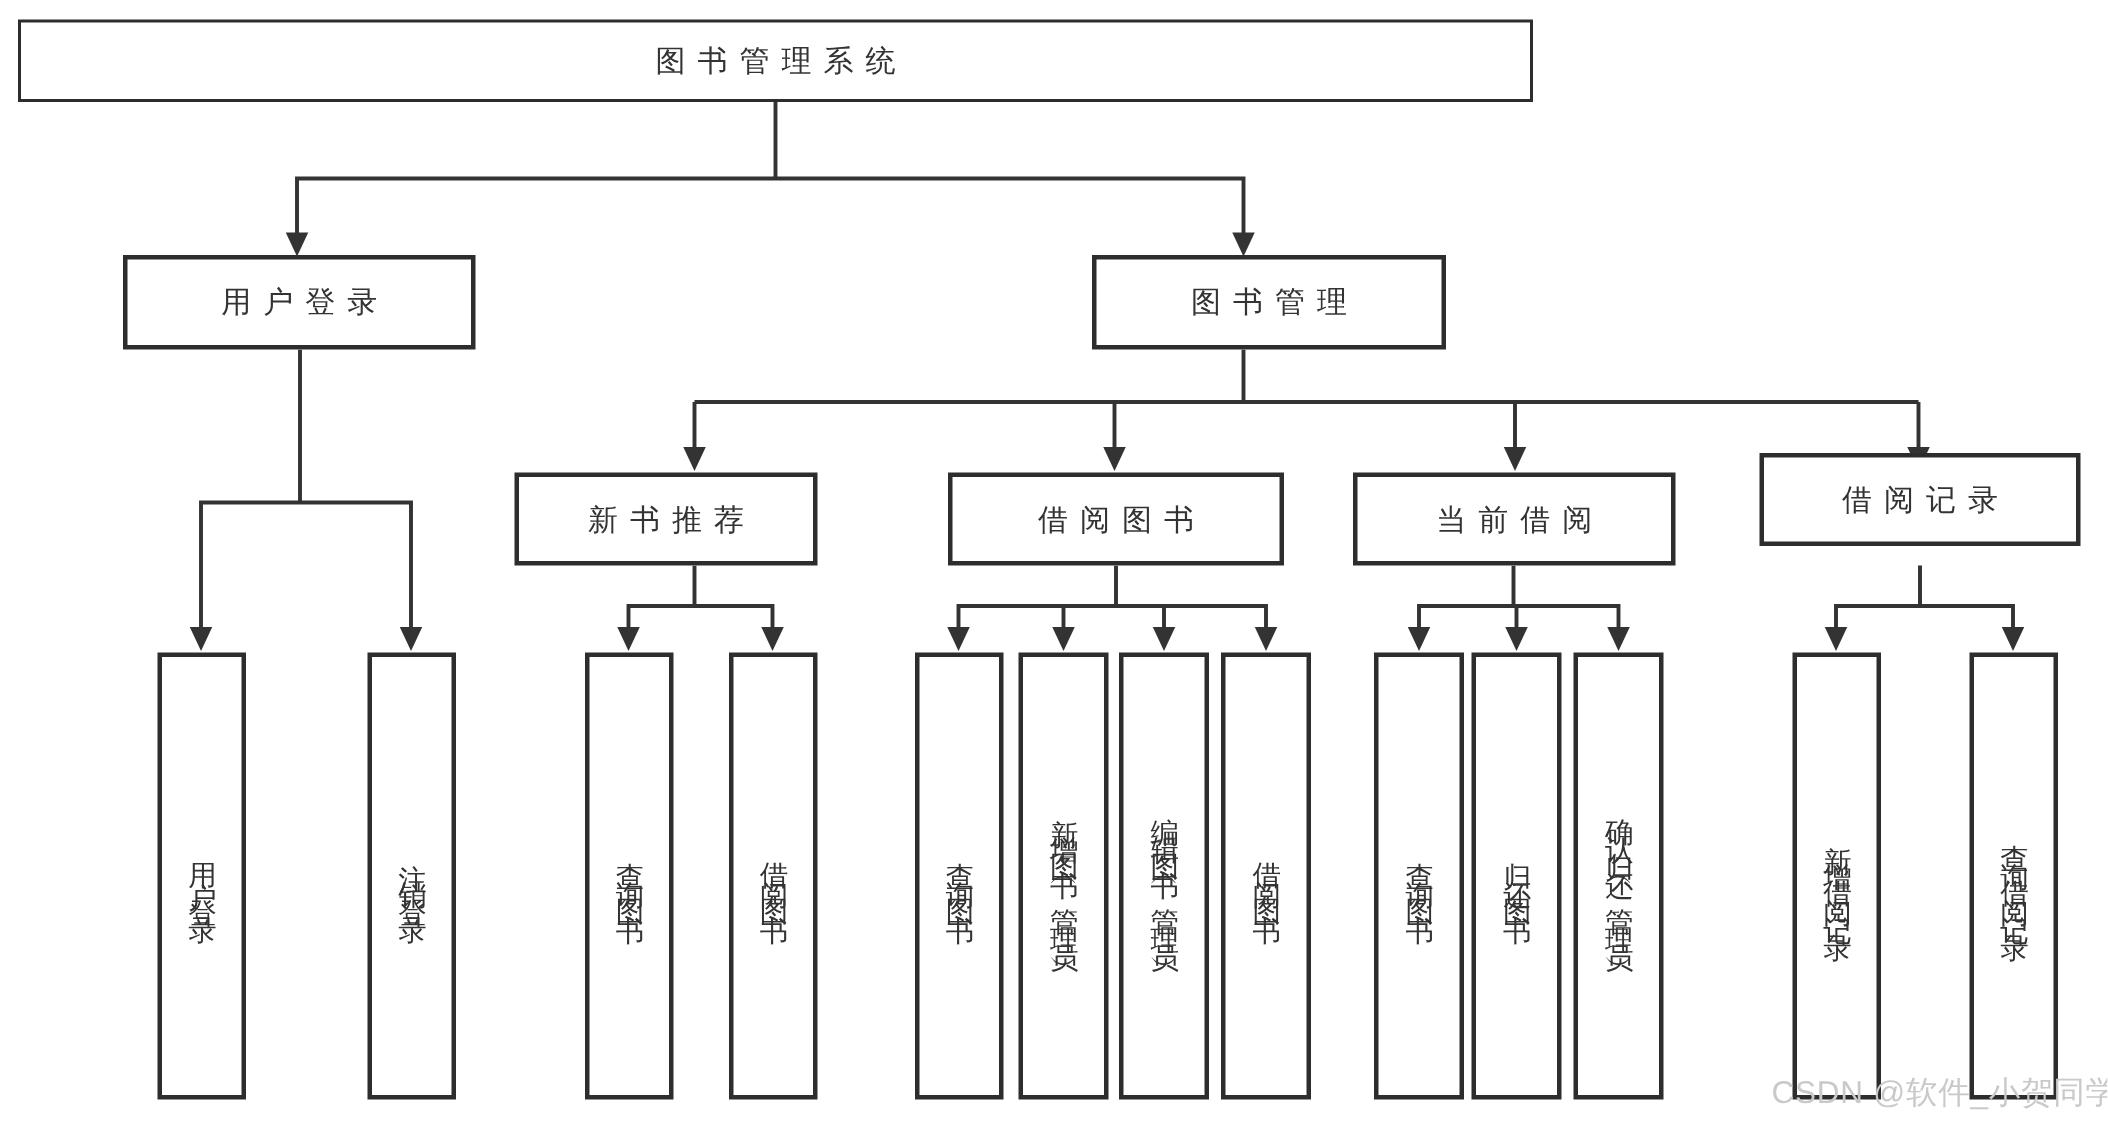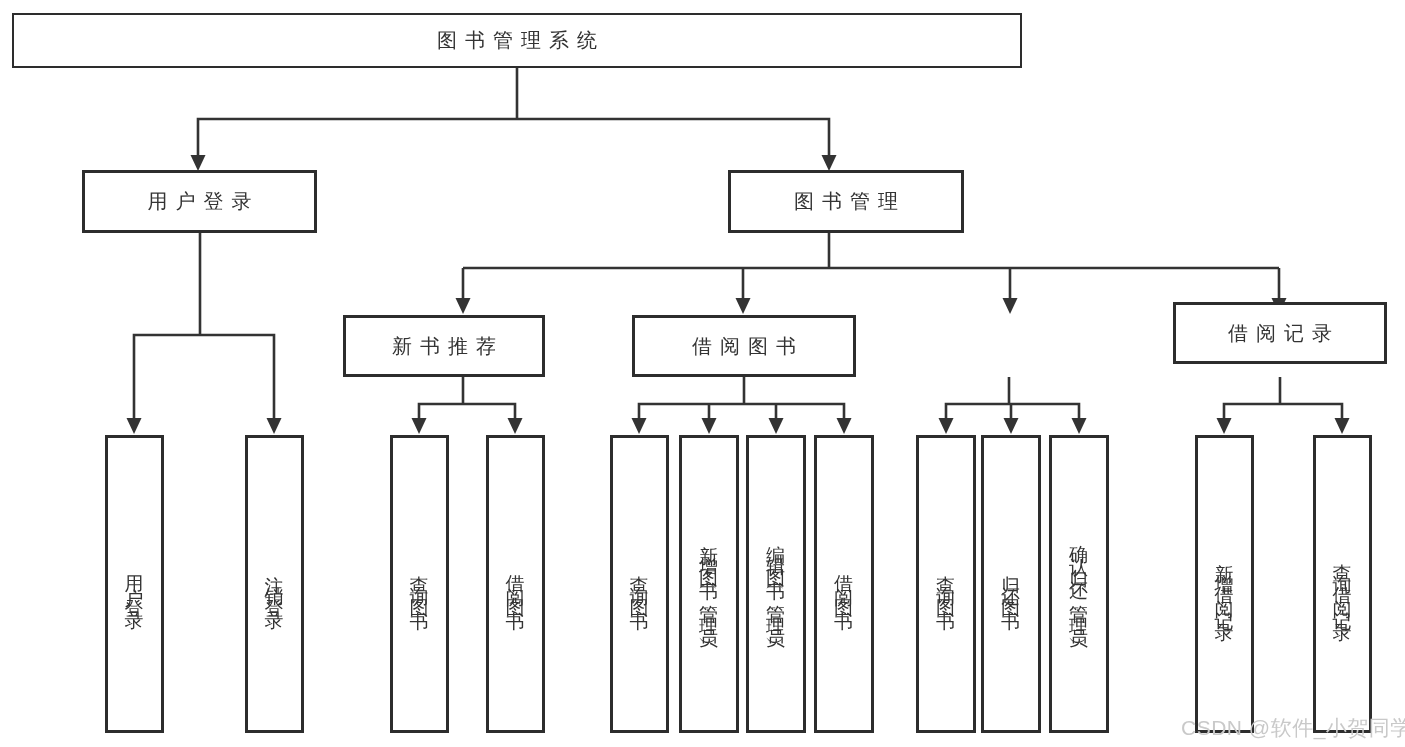--- a/index.html
+++ b/index.html
@@ -73,20 +73,23 @@
   </div>
 
   <div class="node h" style="left:343px;top:315px;width:202px;height:62px;">
     <span>新书推荐</span>
   </div>
 
   <div class="node h" style="left:632px;top:315px;width:224px;height:62px;">
     <span>借阅图书</span>
   </div>
 
+  <div class="node h" style="left:902px;top:315px;width:215px;height:62px;">
+    <span>当前借阅</span>
+  </div>
 
   <div class="node h" style="left:1173px;top:302px;width:214px;height:62px;">
     <span>借阅记录</span>
   </div>
 
   <div class="node v" style="left:105px;top:435px;width:59px;height:298px;">
     <span>用户登录</span>
   </div>
 
   <div class="node v" style="left:245px;top:435px;width:59px;height:298px;">

